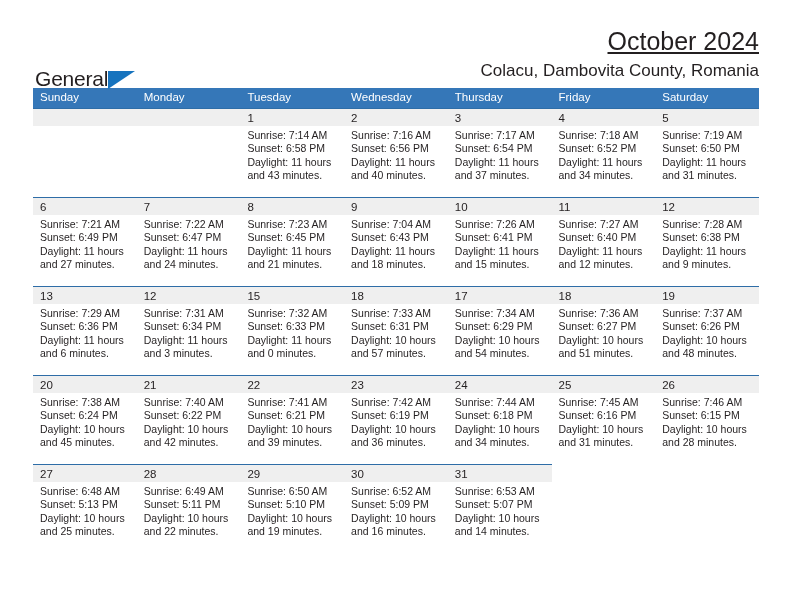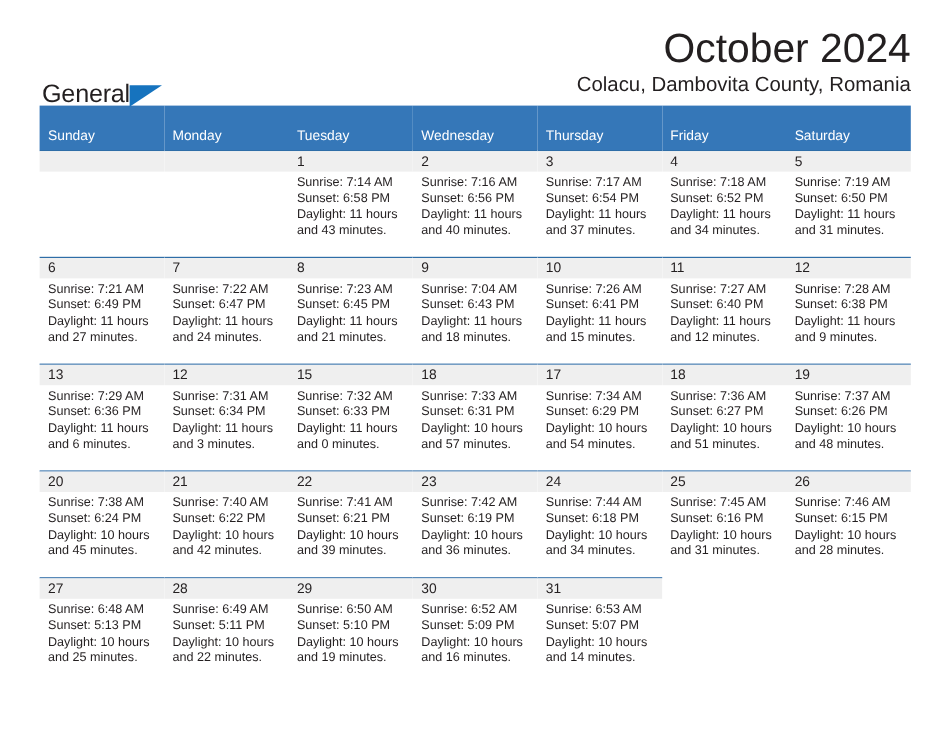--- a/index.html
+++ b/index.html
@@ -62,25 +62,26 @@
     border-left: 27px solid #1673be;
     border-bottom: 18px solid transparent;
   }
   .title-block {
     position: absolute;
     right: 0;
     top: 26px;
     text-align: right;
   }
   .cal-title {
-    font-size: 34px;
+    font-size: 25px;
     color: #231f20;
     line-height: 30px;
     font-weight: normal;
     margin: 0;
+    text-decoration: underline;
   }
   .cal-subtitle {
     font-size: 17px;
     color: #231f20;
     line-height: 18px;
     margin: 6px 0 0 0;
     font-weight: normal;
   }
 
   
@@ -89,21 +90,21 @@
     border-collapse: collapse;
     table-layout: fixed;
     margin-top: 14px;
   }
   .calendar th {
     background: #3577b8;
     color: #ffffff;
     font-size: 11.5px;
     font-weight: normal;
     text-align: left;
-    padding: 20px 0 5px 7px;
+    padding: 2px 0 5px 7px;
     height: 20px;
     box-sizing: border-box;
     border: none;
   }
   .calendar td {
     vertical-align: top;
     padding: 0;
     border: none;
     width: 103.7px;
     height: 89px;

